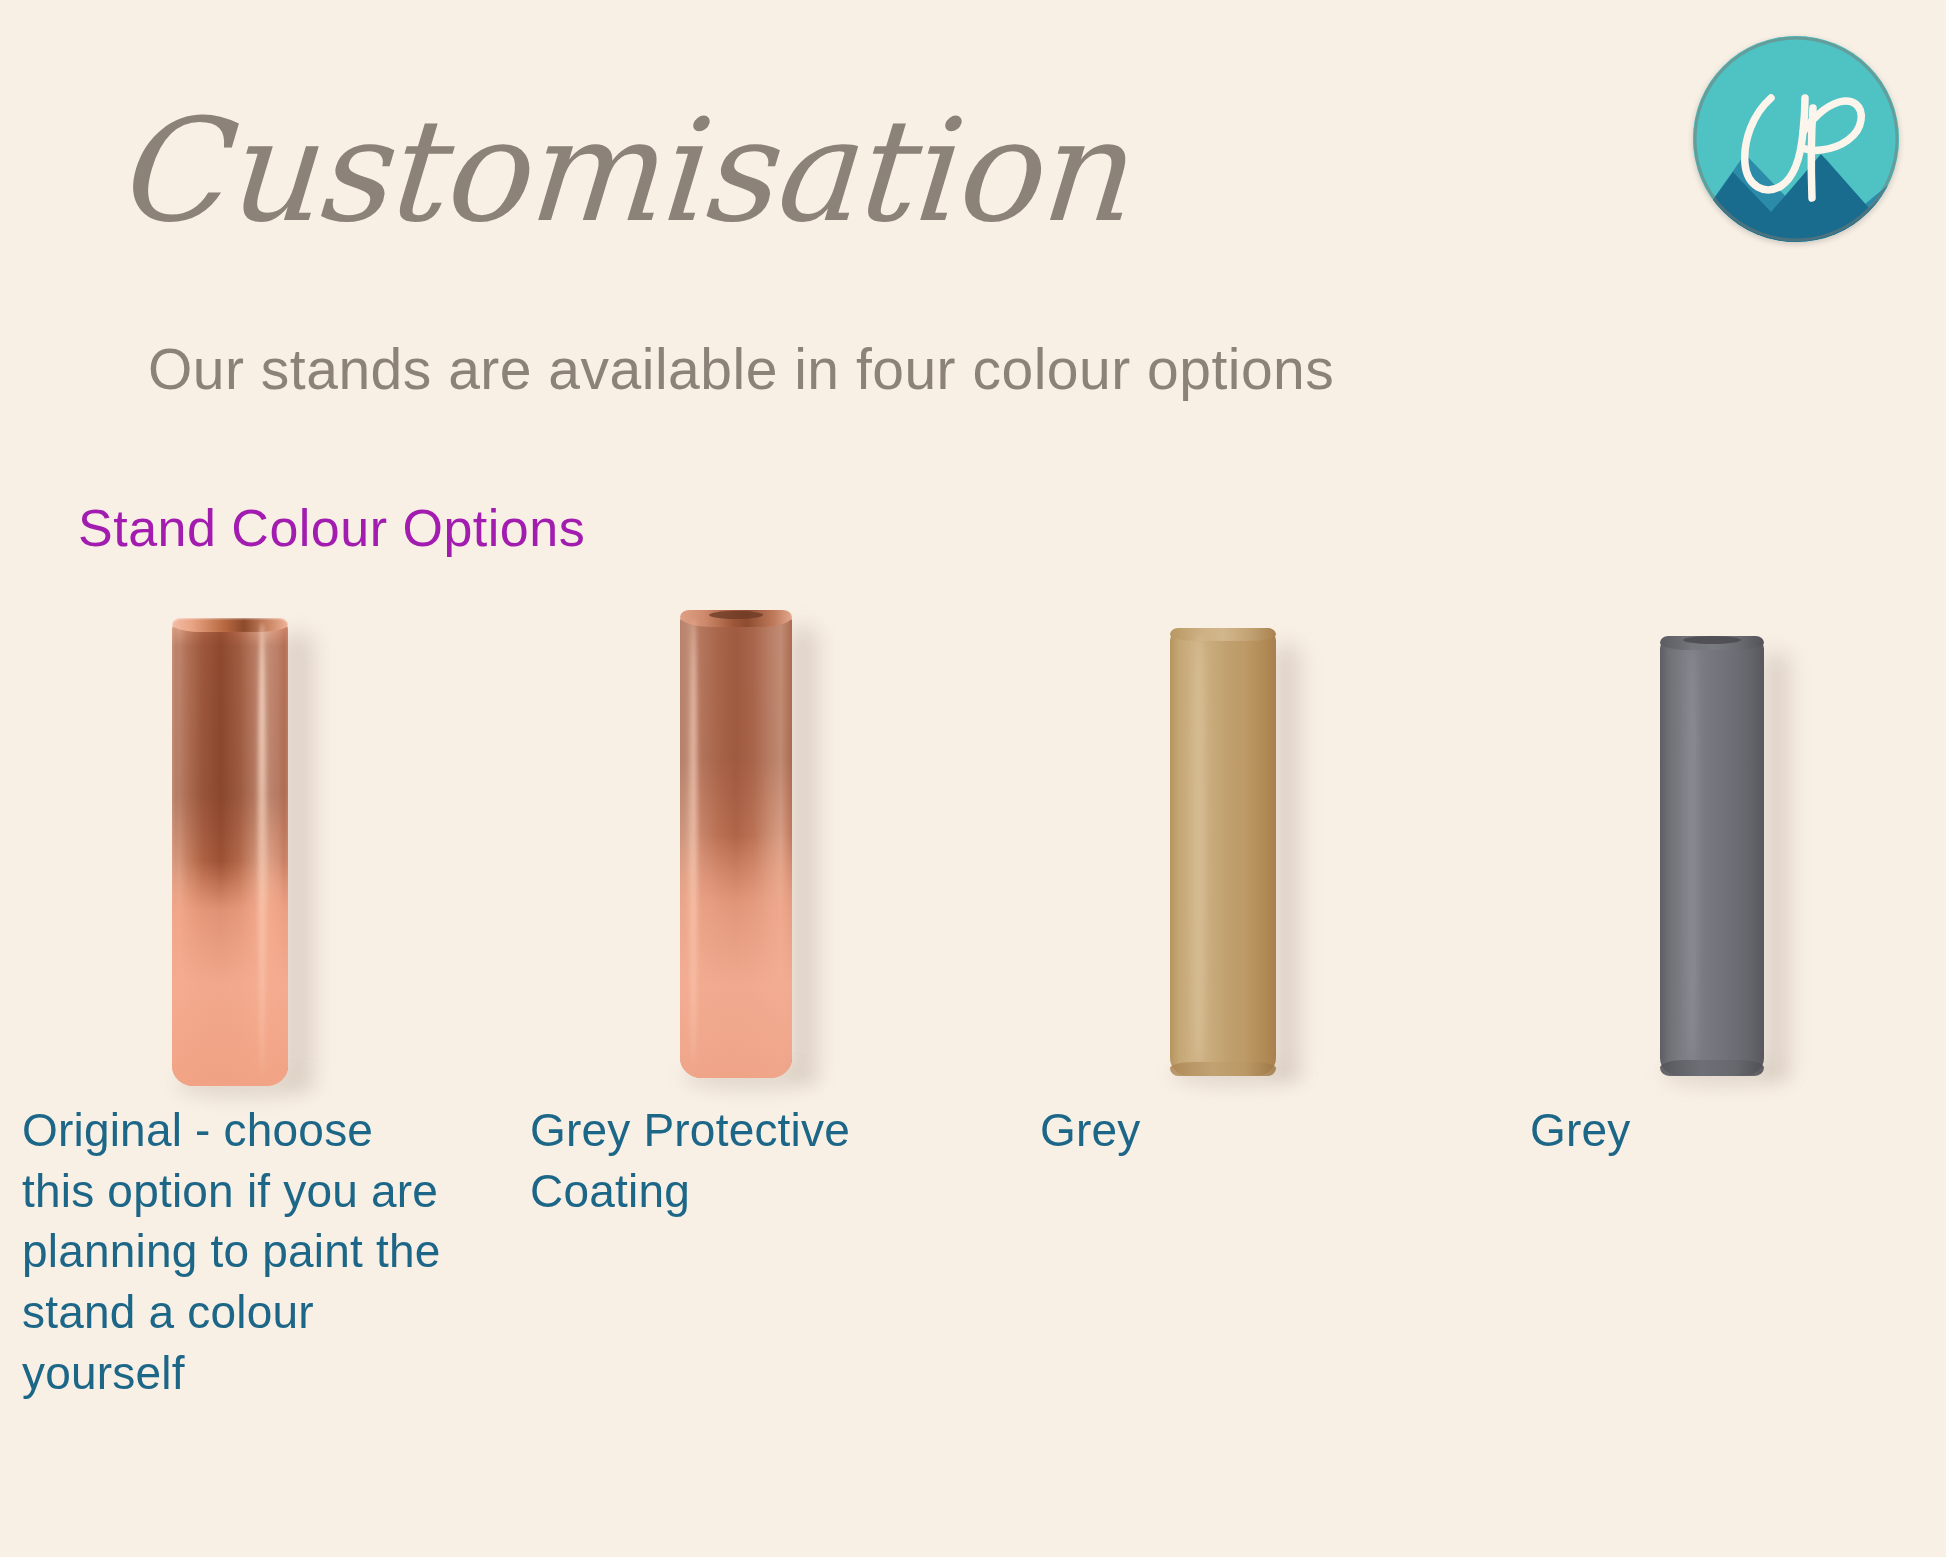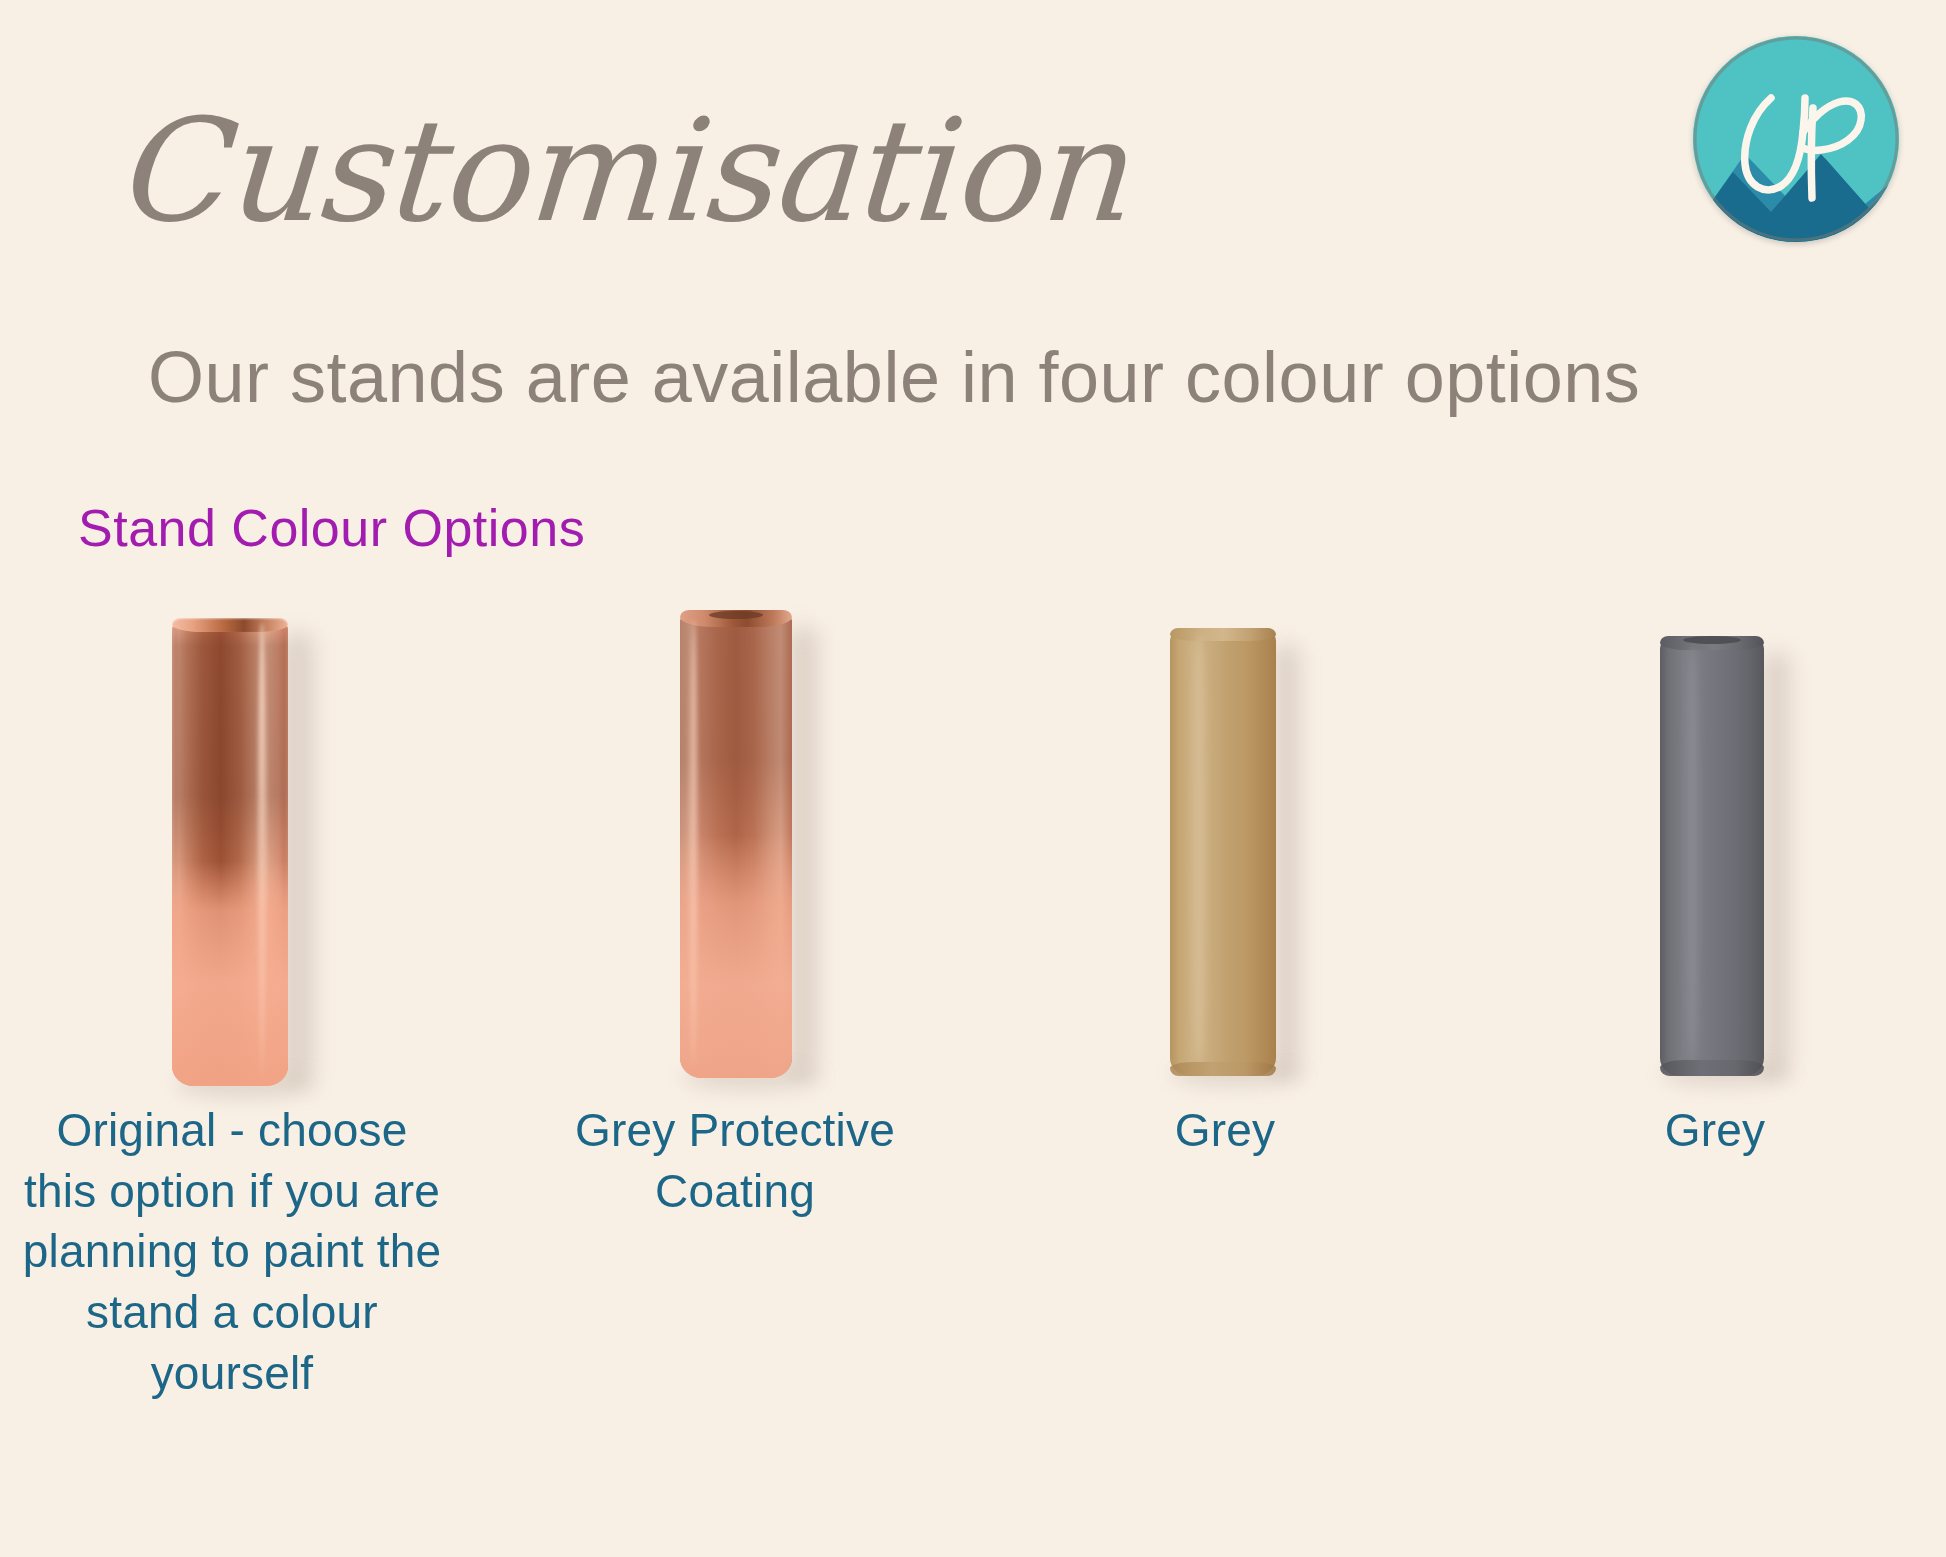--- a/index.html
+++ b/index.html
@@ -39,21 +39,21 @@
     white-space: nowrap;
     transform: skewX(-6deg);
   }
 
   
   .subtitle {
     position: absolute;
     left: 148px;
     top: 338px;
     font-family: "Liberation Sans", sans-serif;
-    font-size: 72px;
+    font-size: 57px;
     line-height: 1.1;
     color: #8c8279;
     font-weight: 300;
     letter-spacing: 0.5px;
     white-space: nowrap;
     transform: scaleX(1.0);
   }
 
   
   .section-heading {
@@ -303,21 +303,21 @@
     left: 0; right: 0; bottom: 0; height: 16px;
     border-radius: 50% 50% 20px 20px / 100% 100% 18px 18px;
     background: linear-gradient(to right,
       #54545a 0%, #6d6d75 40%, #67676e 72%, #4e4e54 100%);
     opacity: 0.9;
   }
 
   
   .caption {
     position: absolute;
-    text-align: center;
+    text-align: left;
     font-family: "Liberation Sans", sans-serif;
     font-weight: 300;
     color: #1c6687;
     font-size: 46px;
     line-height: 1.32;
     letter-spacing: 0.2px;
   }
 </style>
 </head>
 <body>

